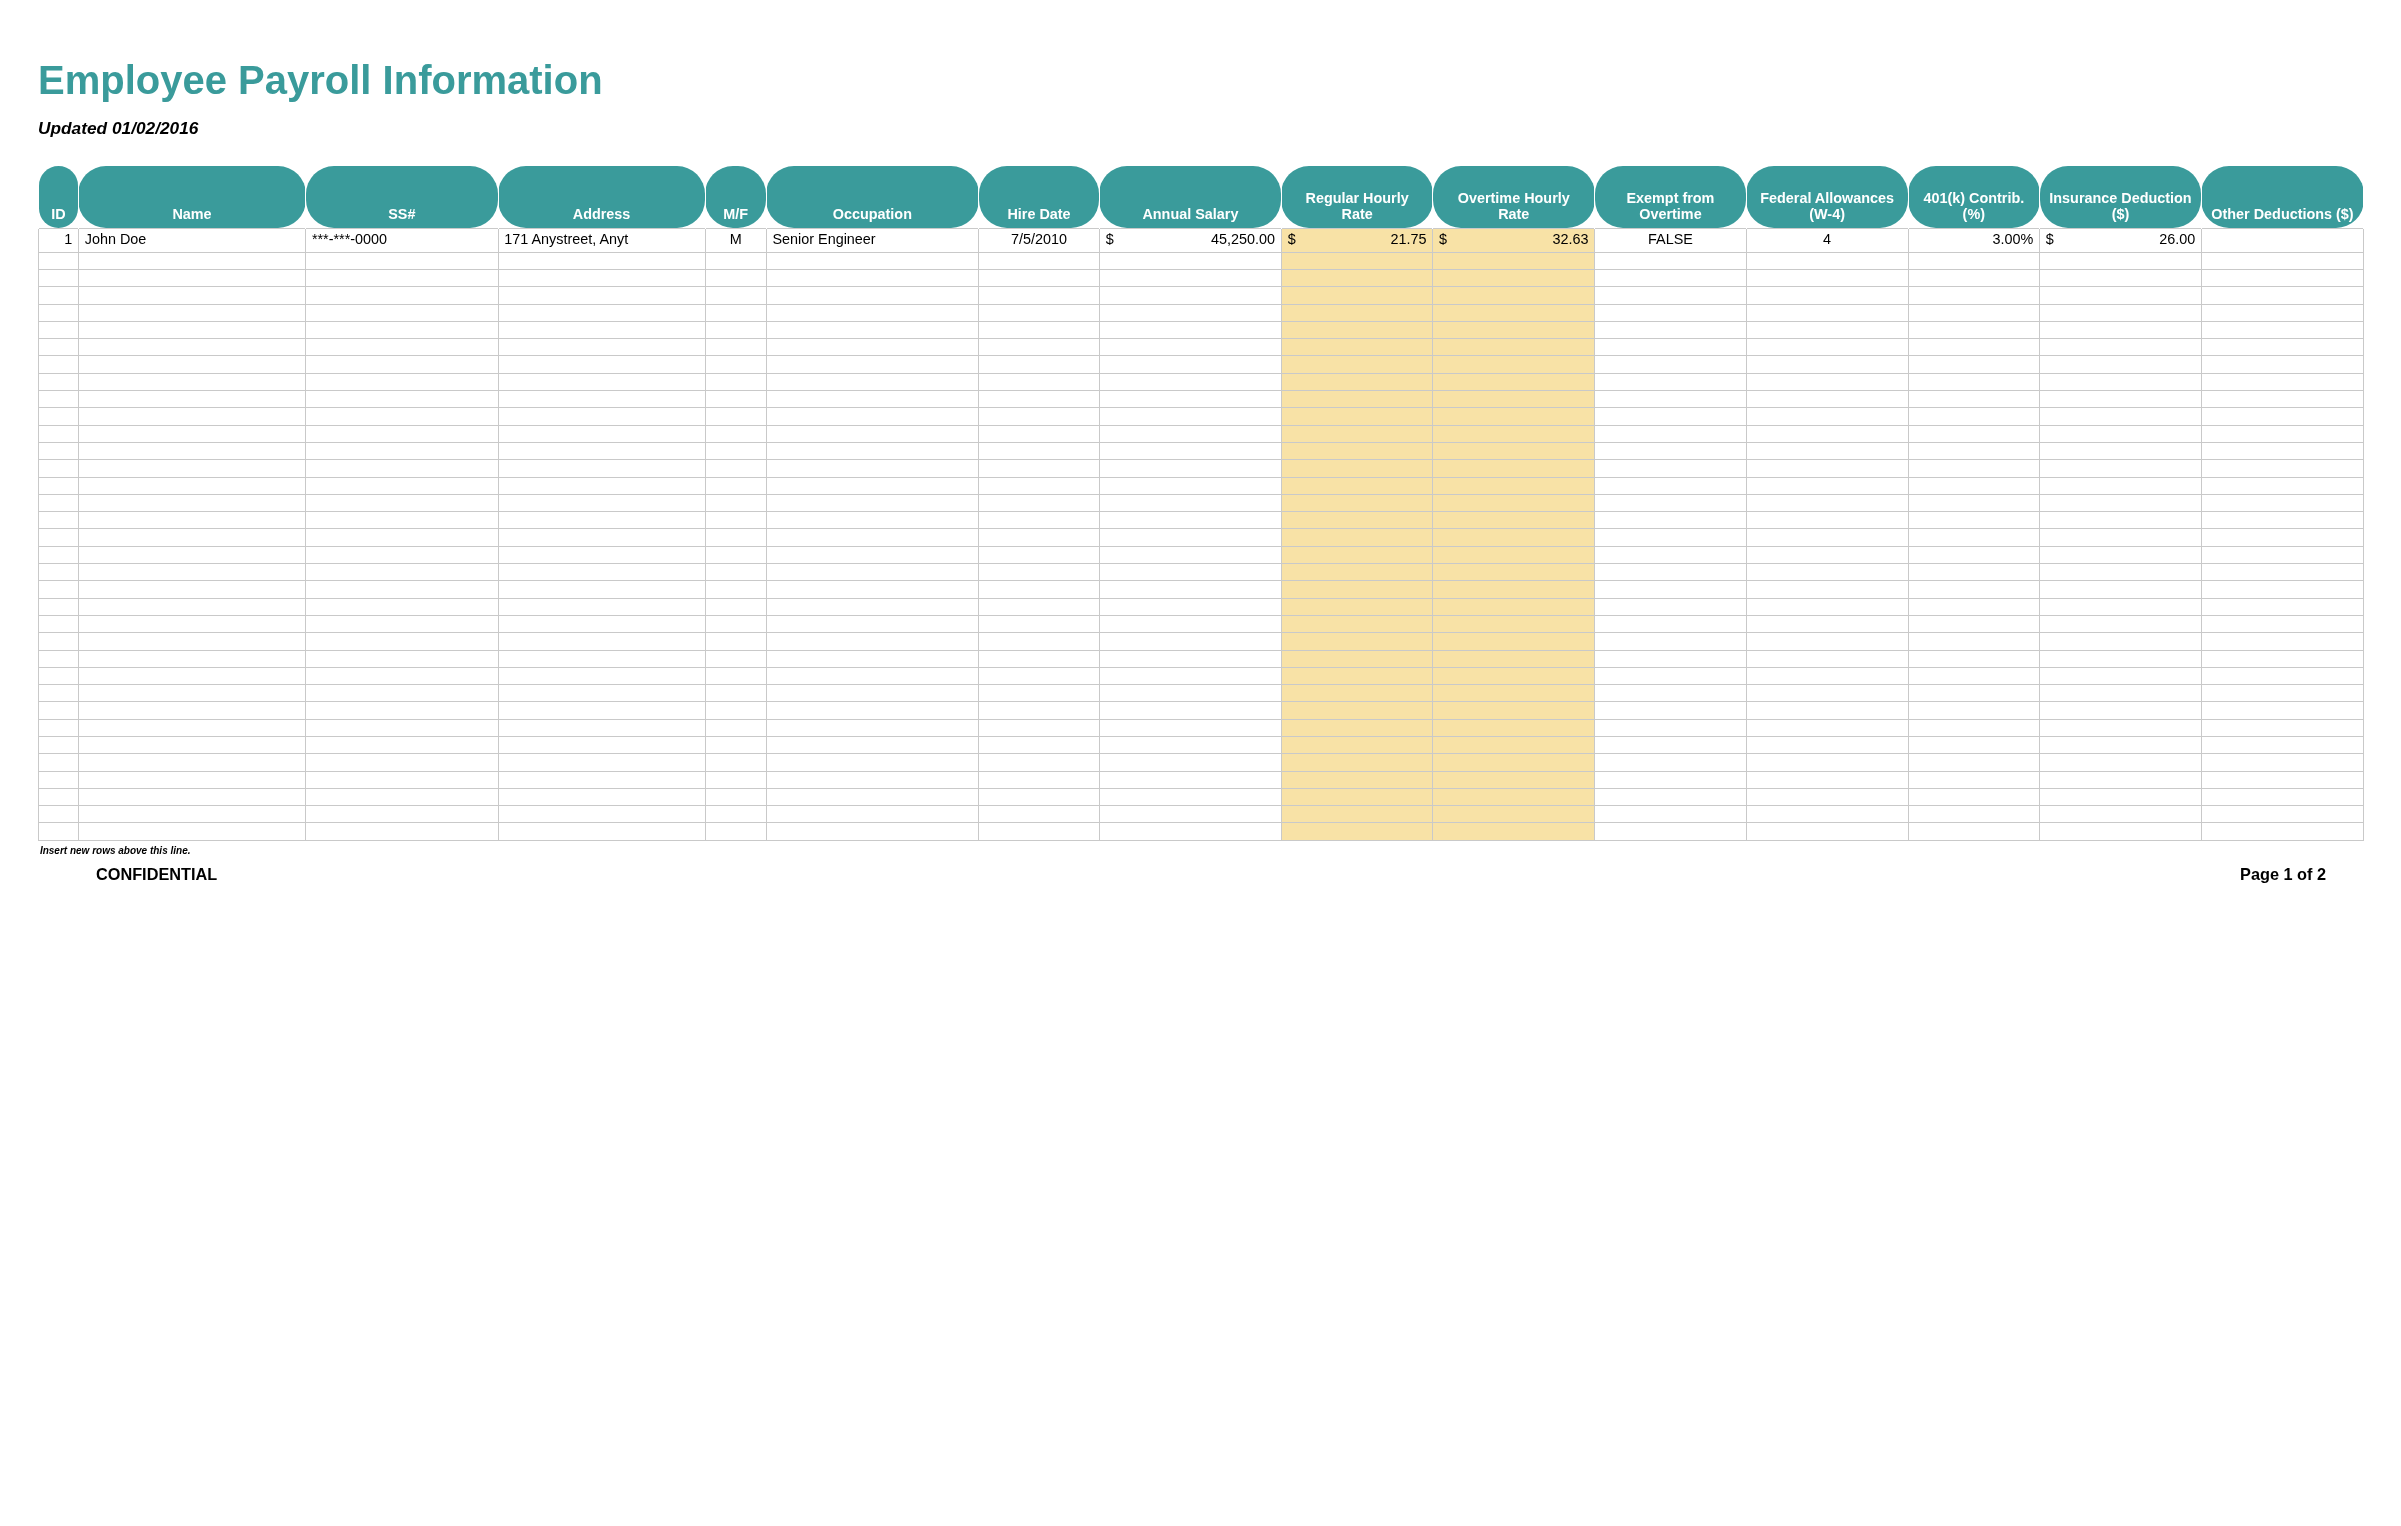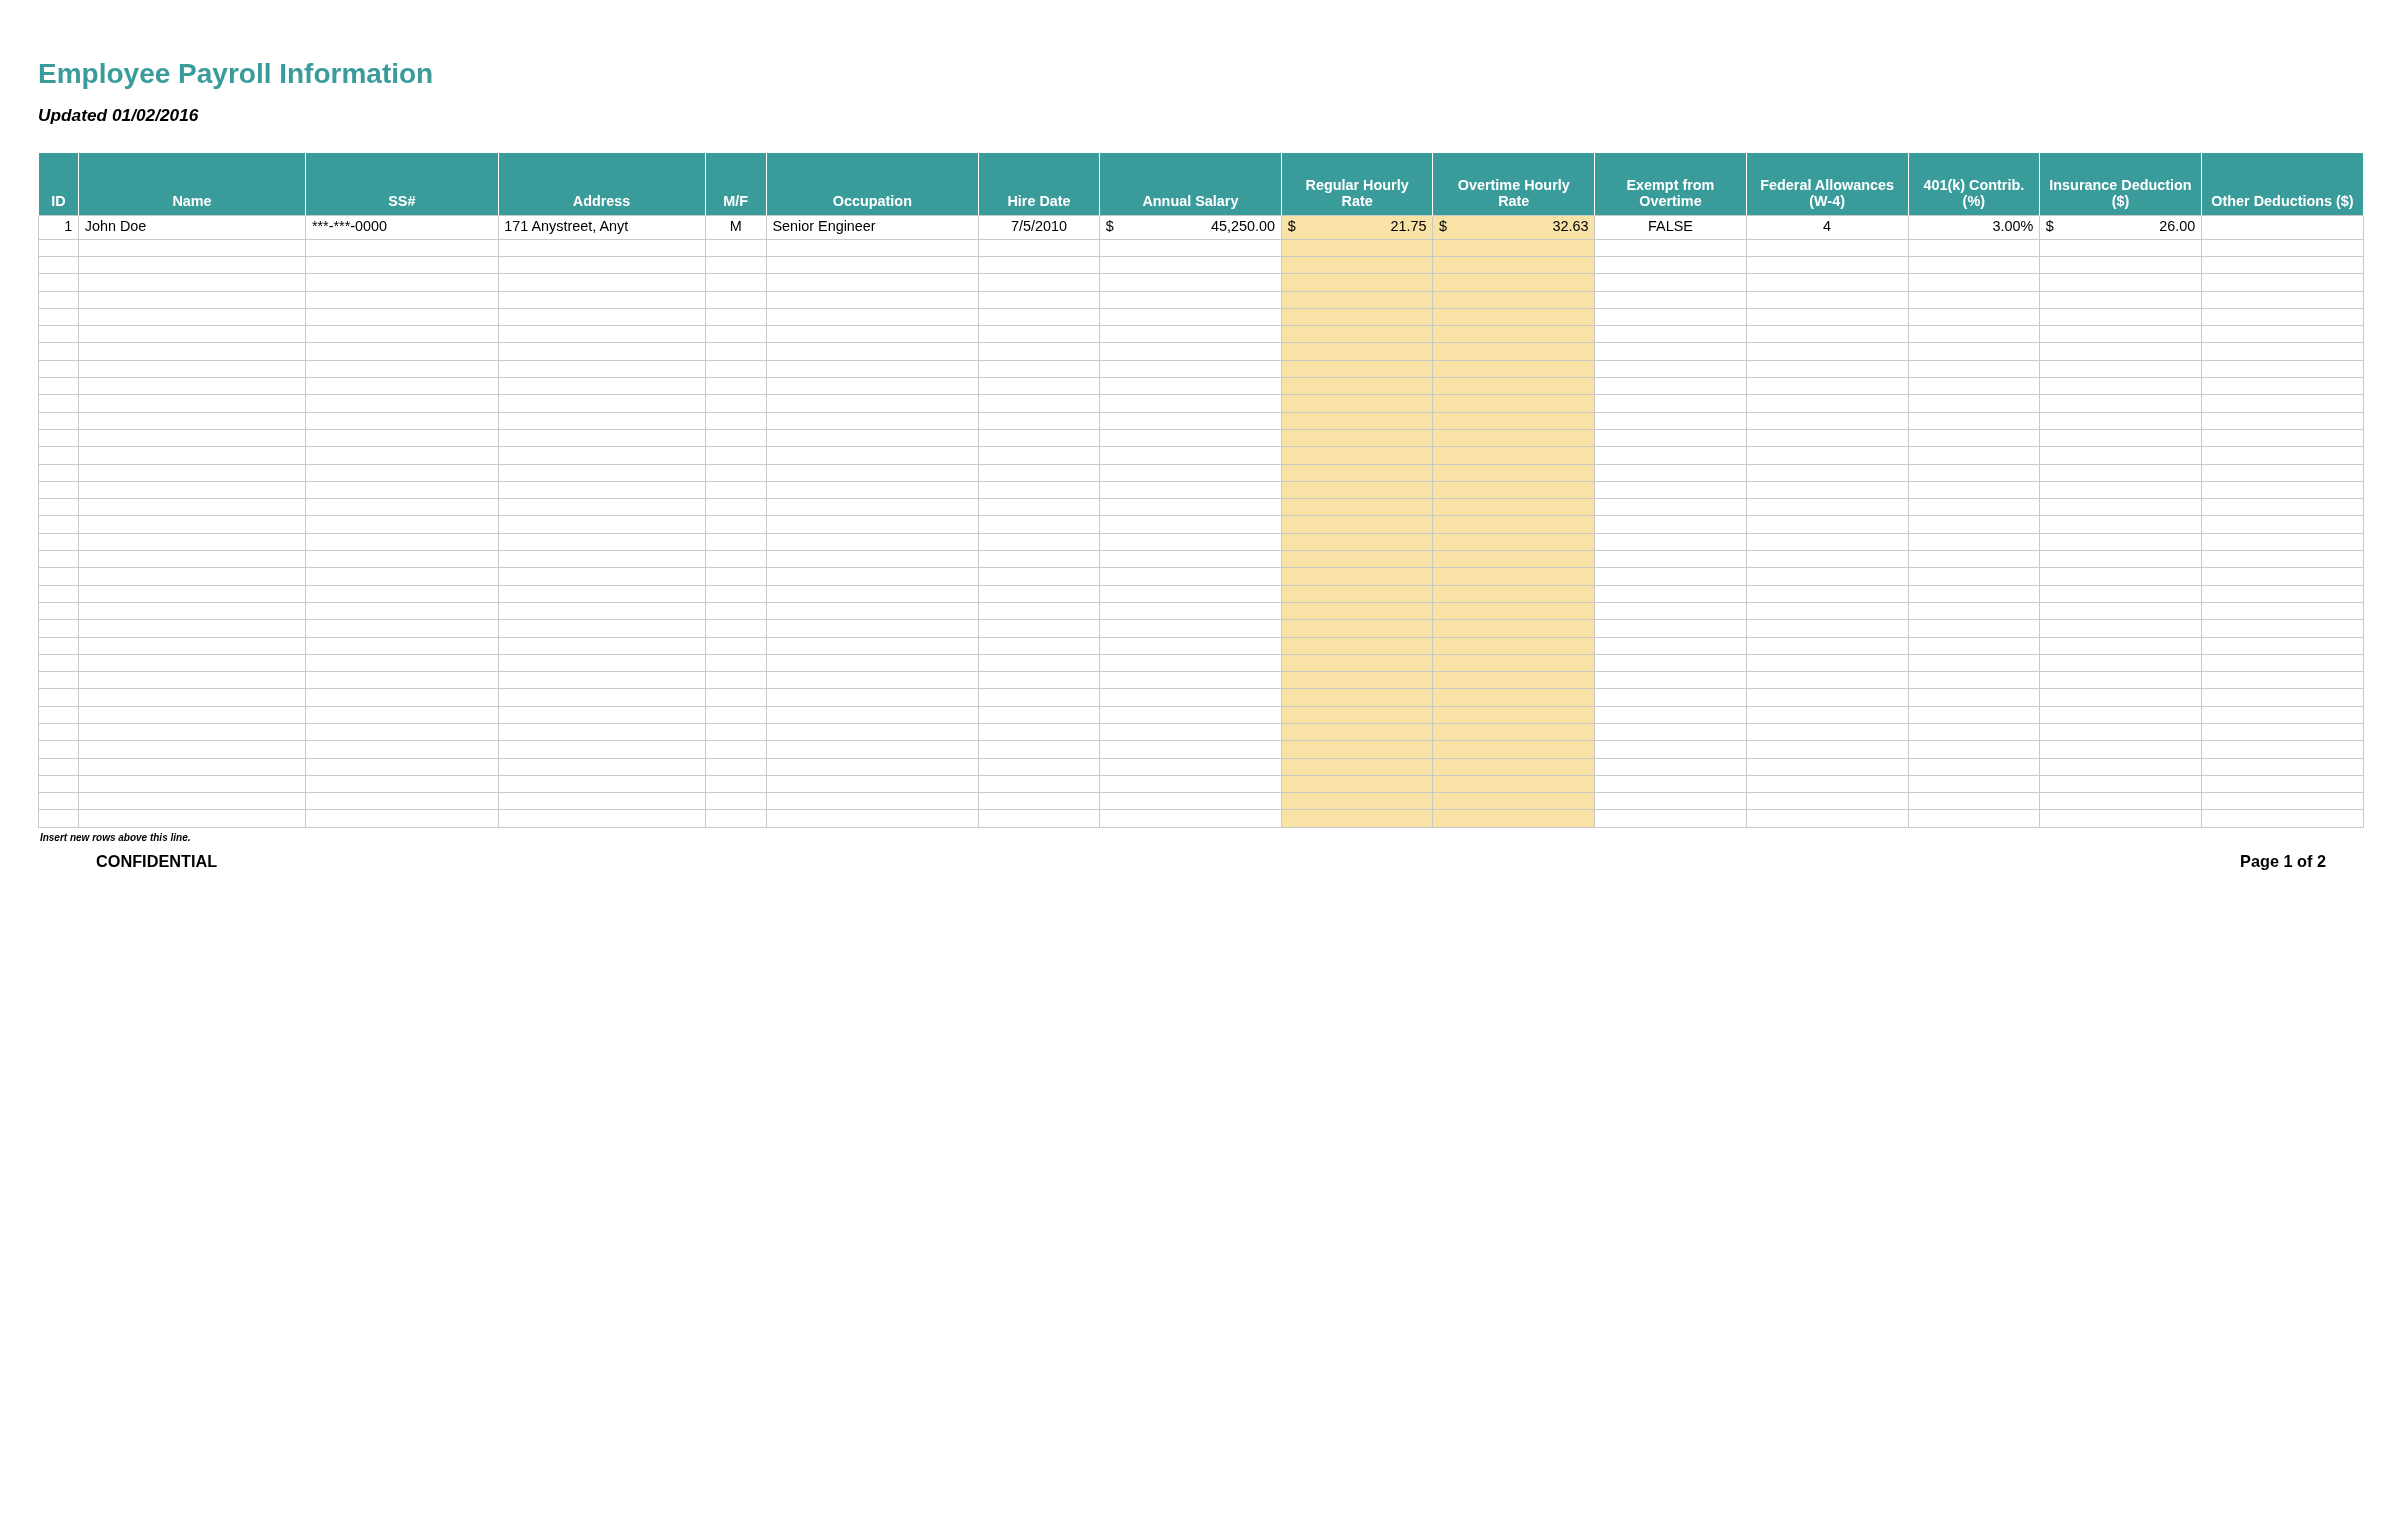--- a/index.html
+++ b/index.html
@@ -4,21 +4,21 @@
 <style>
   body {
     font-family: Arial, Helvetica, sans-serif;
     margin: 0;
     padding: 58px 38px 38px 38px;
     background: #fff;
     width: 2402px;
     box-sizing: border-box;
   }
   .title {
-    font-size: 28px;
+    font-size: 40px;
     font-weight: bold;
     color: #3a9b9b;
     margin: 0 0 3.8px 0;
   }
   .subtitle {
     font-size: 17.3px;
     font-style: italic;
     font-weight: bold;
     color: #000;
     margin: 15px 0 27px 0;
@@ -32,20 +32,21 @@
     background: #3a9b9b;
     color: #fff;
     font-weight: bold;
     font-size: 14.4px;
     padding: 5.8px 7.7px;
     text-align: center;
     vertical-align: bottom;
     border-right: 1px solid #fff;
     border-left: 1px solid #fff;
     height: 50px;
+    border-radius: 28px;
   }
   thead th.left { text-align: center; }
   tbody td {
     border: 1px solid #c9c9c9;
     padding: 2.9px 5.8px;
     font-size: 14.4px;
     height: 17.3px;
     line-height: 17.3px;
     overflow: hidden;
     white-space: nowrap;

